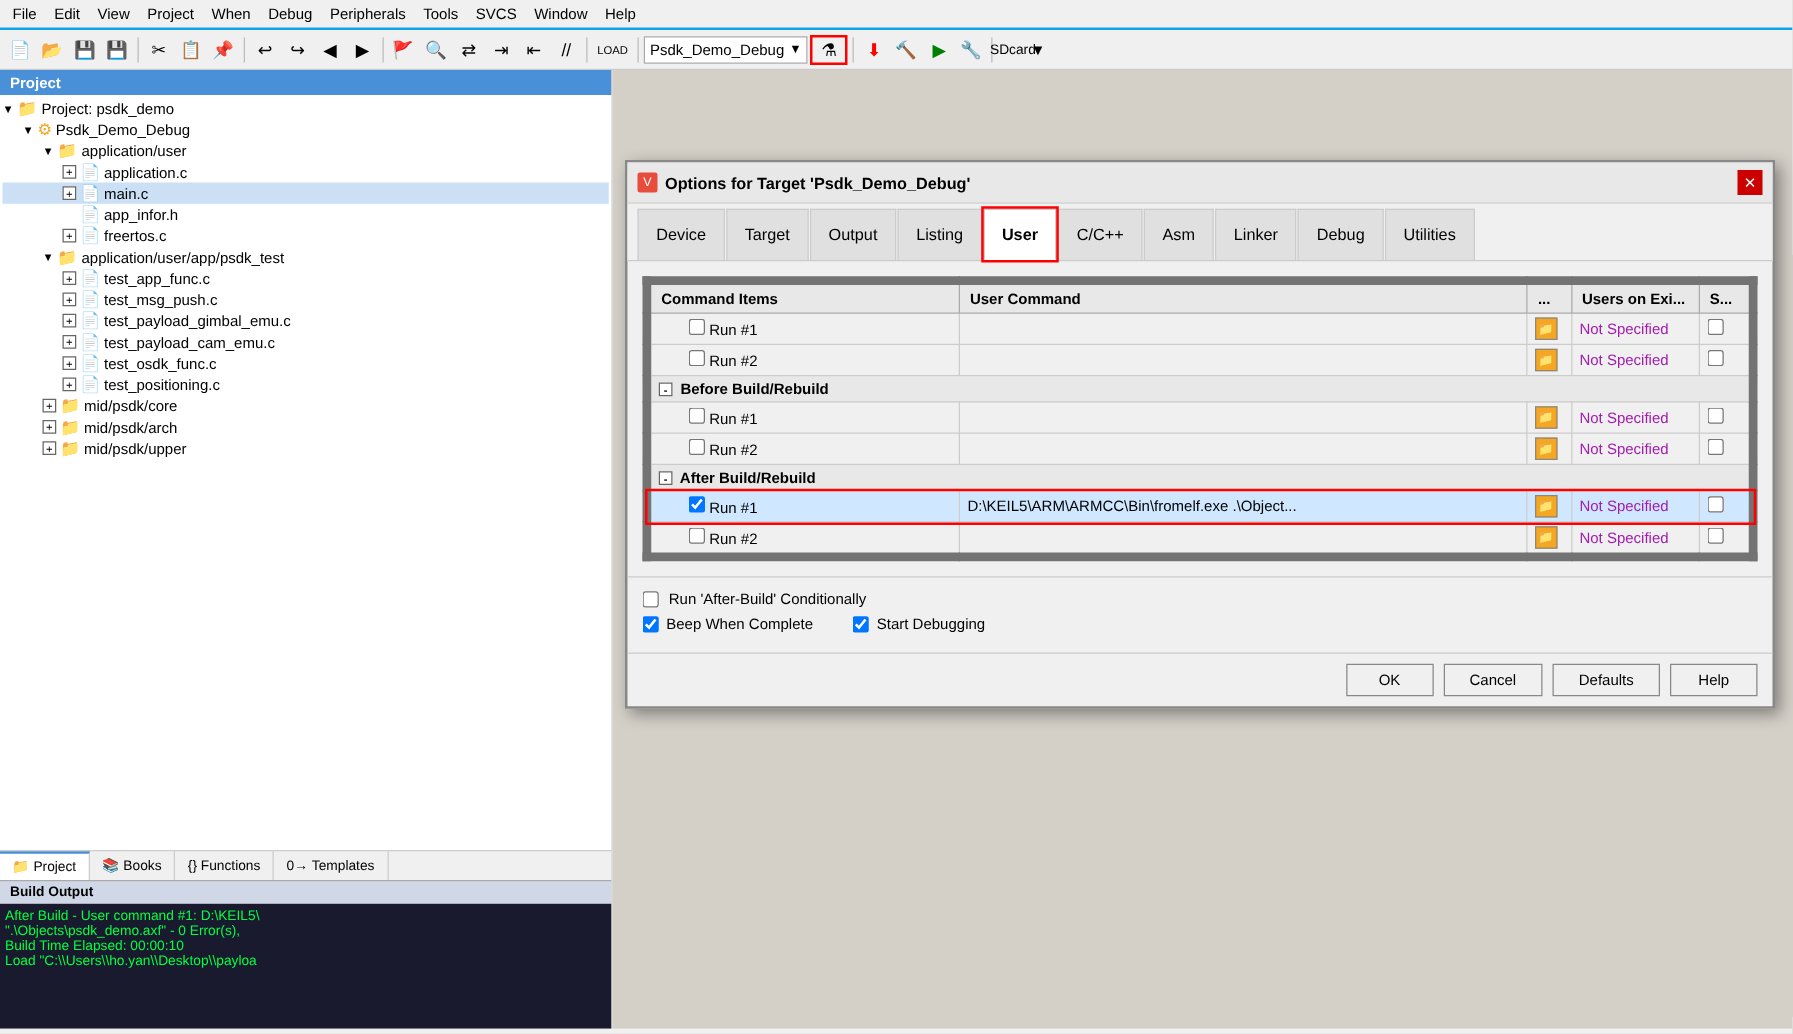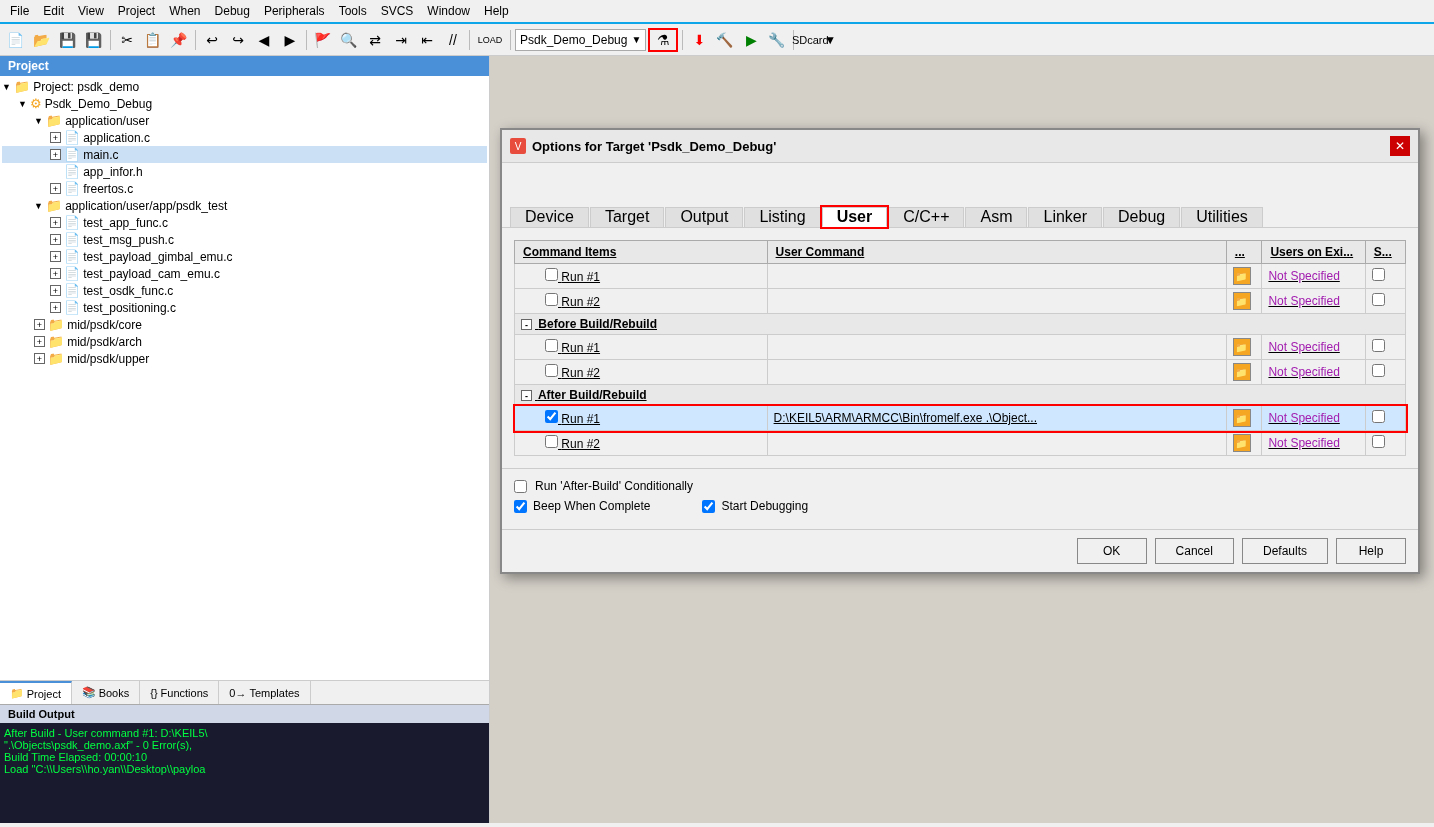--- a/index.html
+++ b/index.html
@@ -46,28 +46,28 @@
     
     .dialog-overlay { position: fixed; top: 0; left: 0; right: 0; bottom: 0; pointer-events: none; }
     .dialog { position: absolute; top: 128px; left: 500px; width: 920px; background: #f0f0f0; border: 2px solid #888; box-shadow: 4px 4px 12px rgba(0,0,0,0.4); pointer-events: all; }
     .dialog-titlebar { display: flex; align-items: center; background: #e8e8e8; border-bottom: 1px solid #ccc; padding: 6px 8px; gap: 6px; }
     .dialog-icon { width: 16px; height: 16px; background: #e74c3c; border-radius: 2px; font-size: 10px; display: flex; align-items: center; justify-content: center; color: white; }
     .dialog-title { flex: 1; font-size: 13px; font-weight: bold; }
     .dialog-close { width: 20px; height: 20px; background: #cc0000; color: white; border: none; cursor: pointer; font-size: 12px; display: flex; align-items: center; justify-content: center; }
 
     
     .dialog-tabs { display: flex; background: #f0f0f0; border-bottom: 1px solid #ccc; padding: 4px 8px 0 8px; gap: 0; }
-    .dialog-tab { padding: 0 14px; font-size: 16px; cursor: pointer; border: 1px solid #ccc; border-bottom: none; background: #e0e0e0; margin-right: 1px; margin-top: 40px; }
+    .dialog-tab { padding: 12px 14px; font-size: 13px; cursor: pointer; border: 1px solid #ccc; border-bottom: none; background: #e0e0e0; margin-right: 1px; }
     .dialog-tab.active { background: white; border-bottom: 1px solid white; position: relative; z-index: 1; font-weight: bold; outline: 2px solid red; }
 
     
     .dialog-content { padding: 12px; }
 
     
-    .cmd-table { width: 100%; border-collapse: collapse; font-size: 12px; border: 1px solid #737373; text-decoration: underline; }
+    .cmd-table { width: 100%; border-collapse: collapse; font-size: 12px; border: 7px solid #737373; }
     .cmd-table th { background: #e8e8e8; border: 1px solid #aaa; padding: 4px 8px; text-align: left; font-weight: bold; }
     .cmd-table td { border: 1px solid #ccc; padding: 3px 6px; vertical-align: middle; }
     .cmd-table .section-row { background: #e8e8e8; font-weight: bold; }
     .cmd-table .highlighted-row { background: #d0e8ff; outline: 2px solid red; }
     .cmd-checkbox { width: 13px; height: 13px; }
     .folder-btn { width: 18px; height: 18px; background: #f5a623; border: 1px solid #888; cursor: pointer; display: inline-flex; align-items: center; justify-content: center; font-size: 10px; }
     .not-specified { color: #a21caf; font-size: 12px; }
 
     
     .dialog-options { padding: 10px 12px; border-top: 1px solid #ccc; }
@@ -376,21 +376,21 @@
           </tr>
         </tbody>
       </table>
     </div>
 
     <div class="dialog-options">
       <div class="option-row">
         <input type="checkbox" class="option-check" style="">
         <span>Run 'After-Build' Conditionally</span>
       </div>
-      <div class="option-row" style="display:flex;gap:52px;">
+      <div class="option-row" style="display:flex;gap:32px;">
         <div style="display:flex;align-items:center;gap:6px;">
           <input type="checkbox" class="option-check" checked="" style="">
           <span>Beep When Complete</span>
         </div>
         <div style="display:flex;align-items:center;gap:6px;">
           <input type="checkbox" class="option-check" checked="" style="">
           <span>Start Debugging</span>
         </div>
       </div>
     </div>

